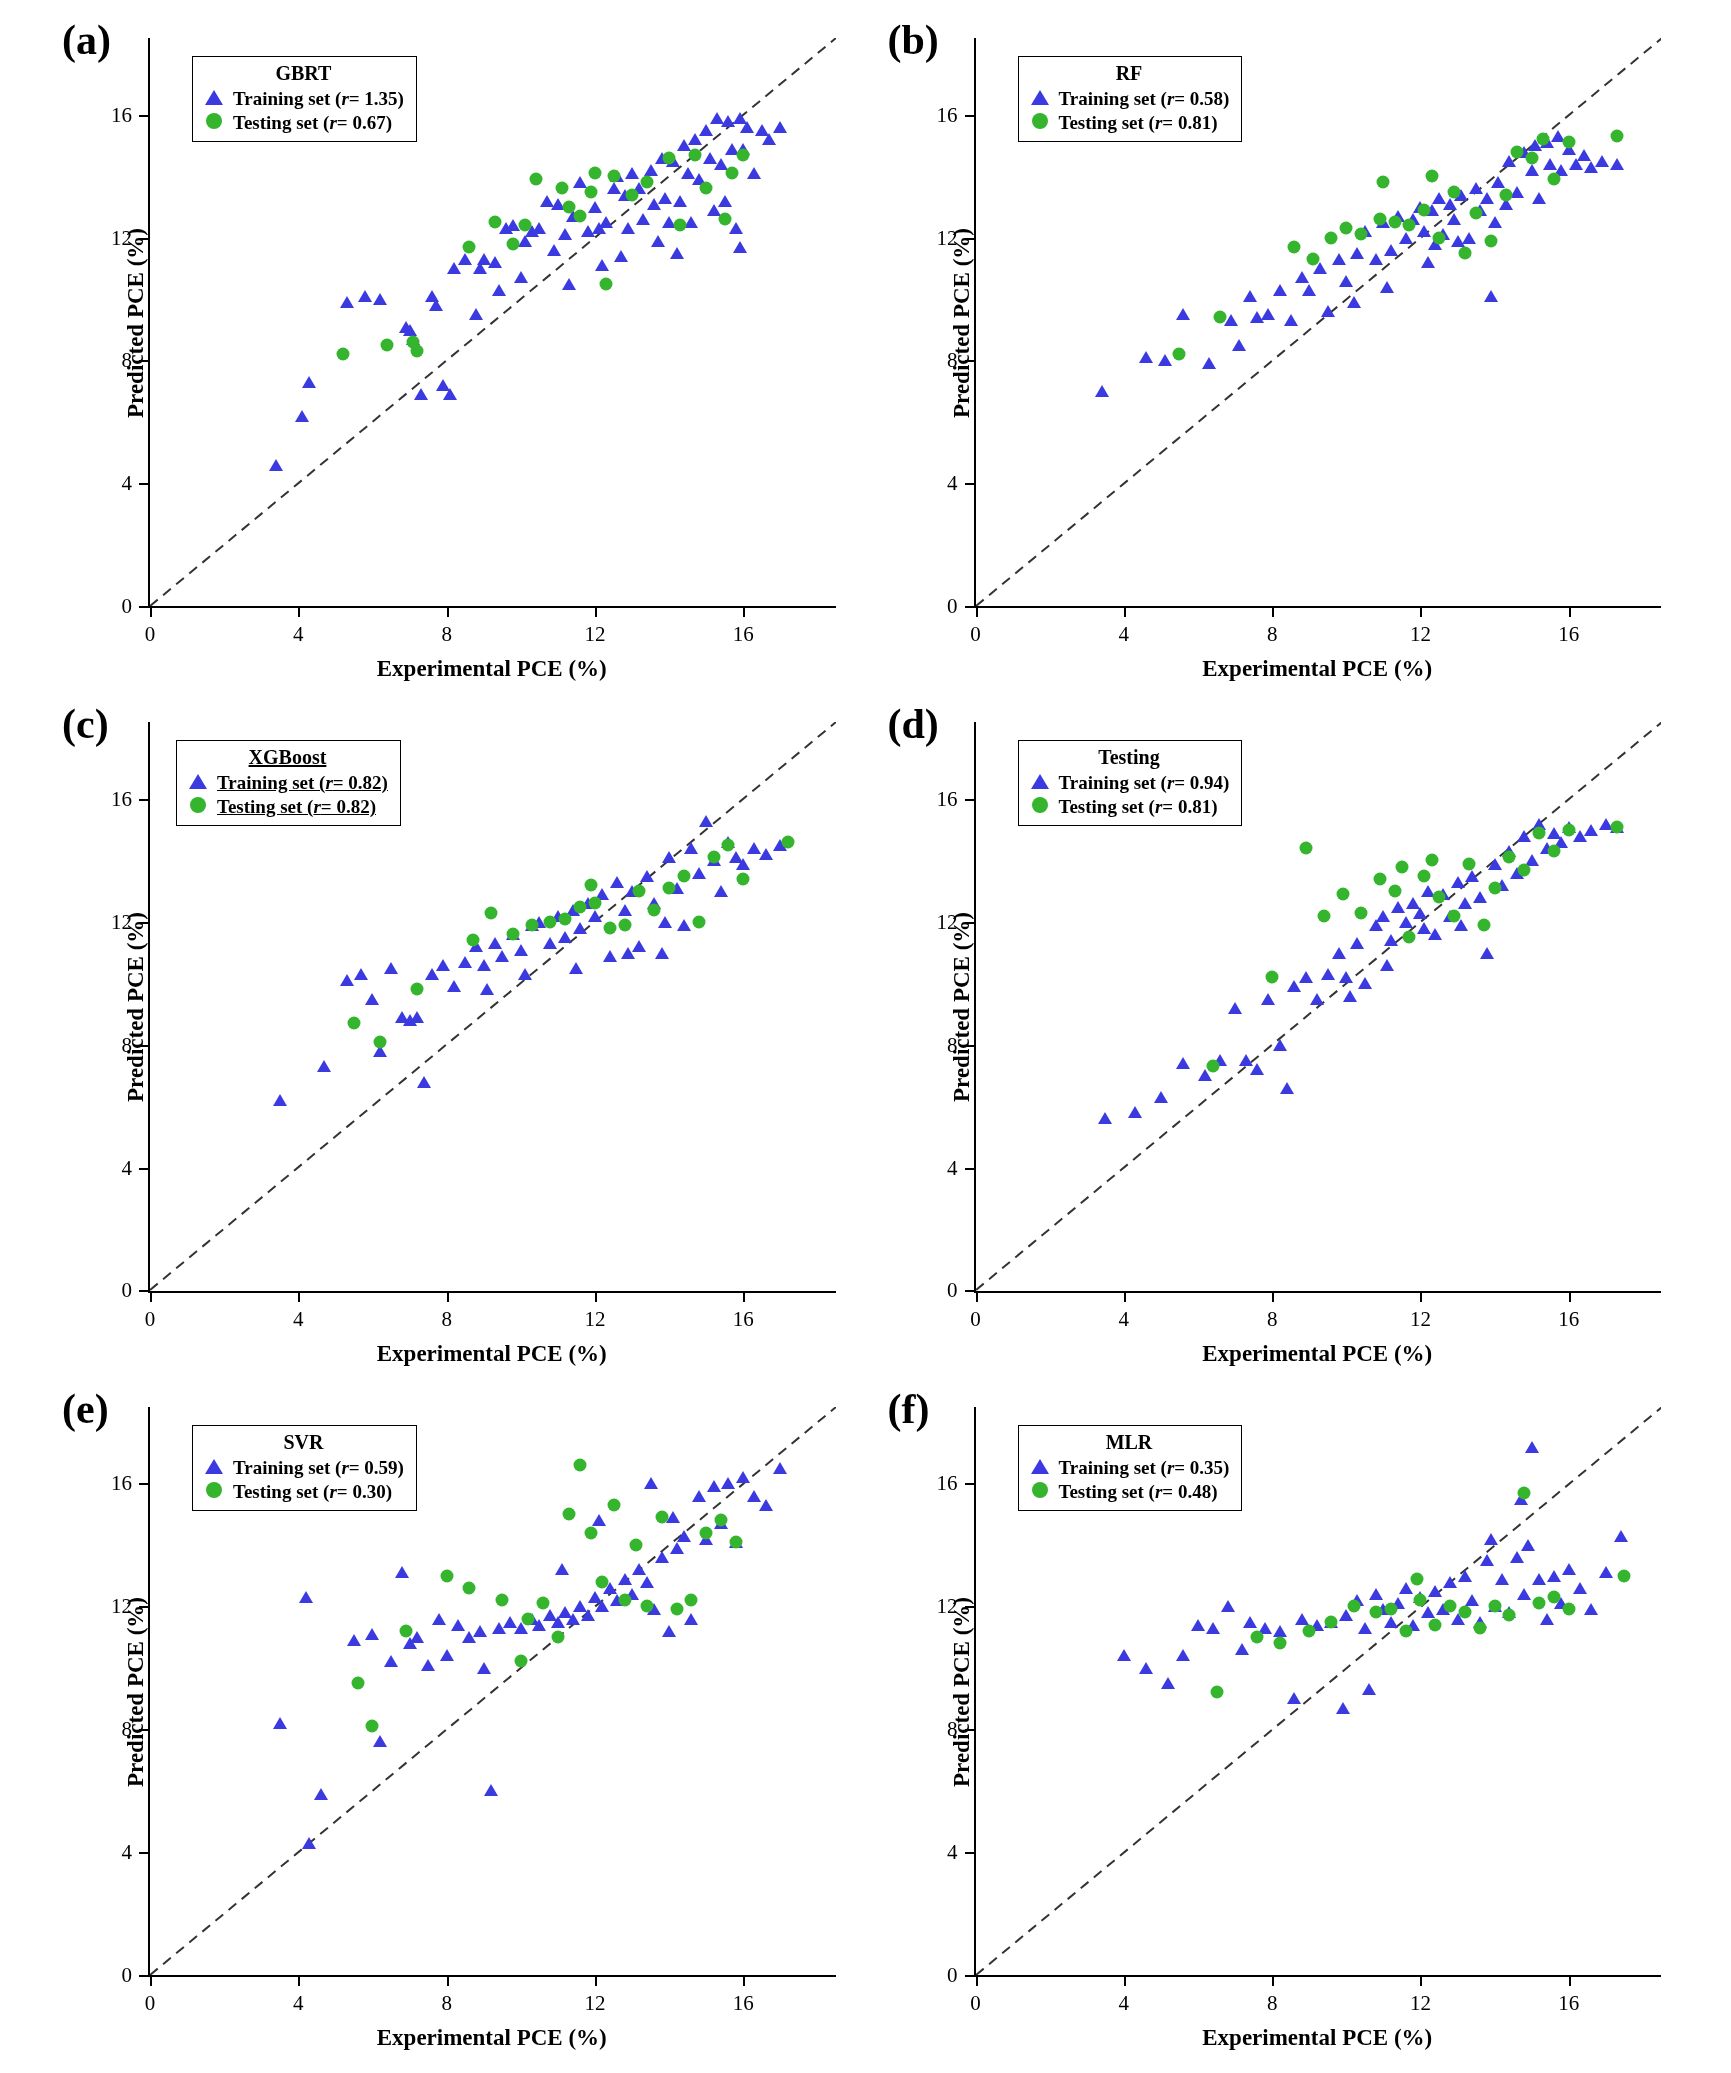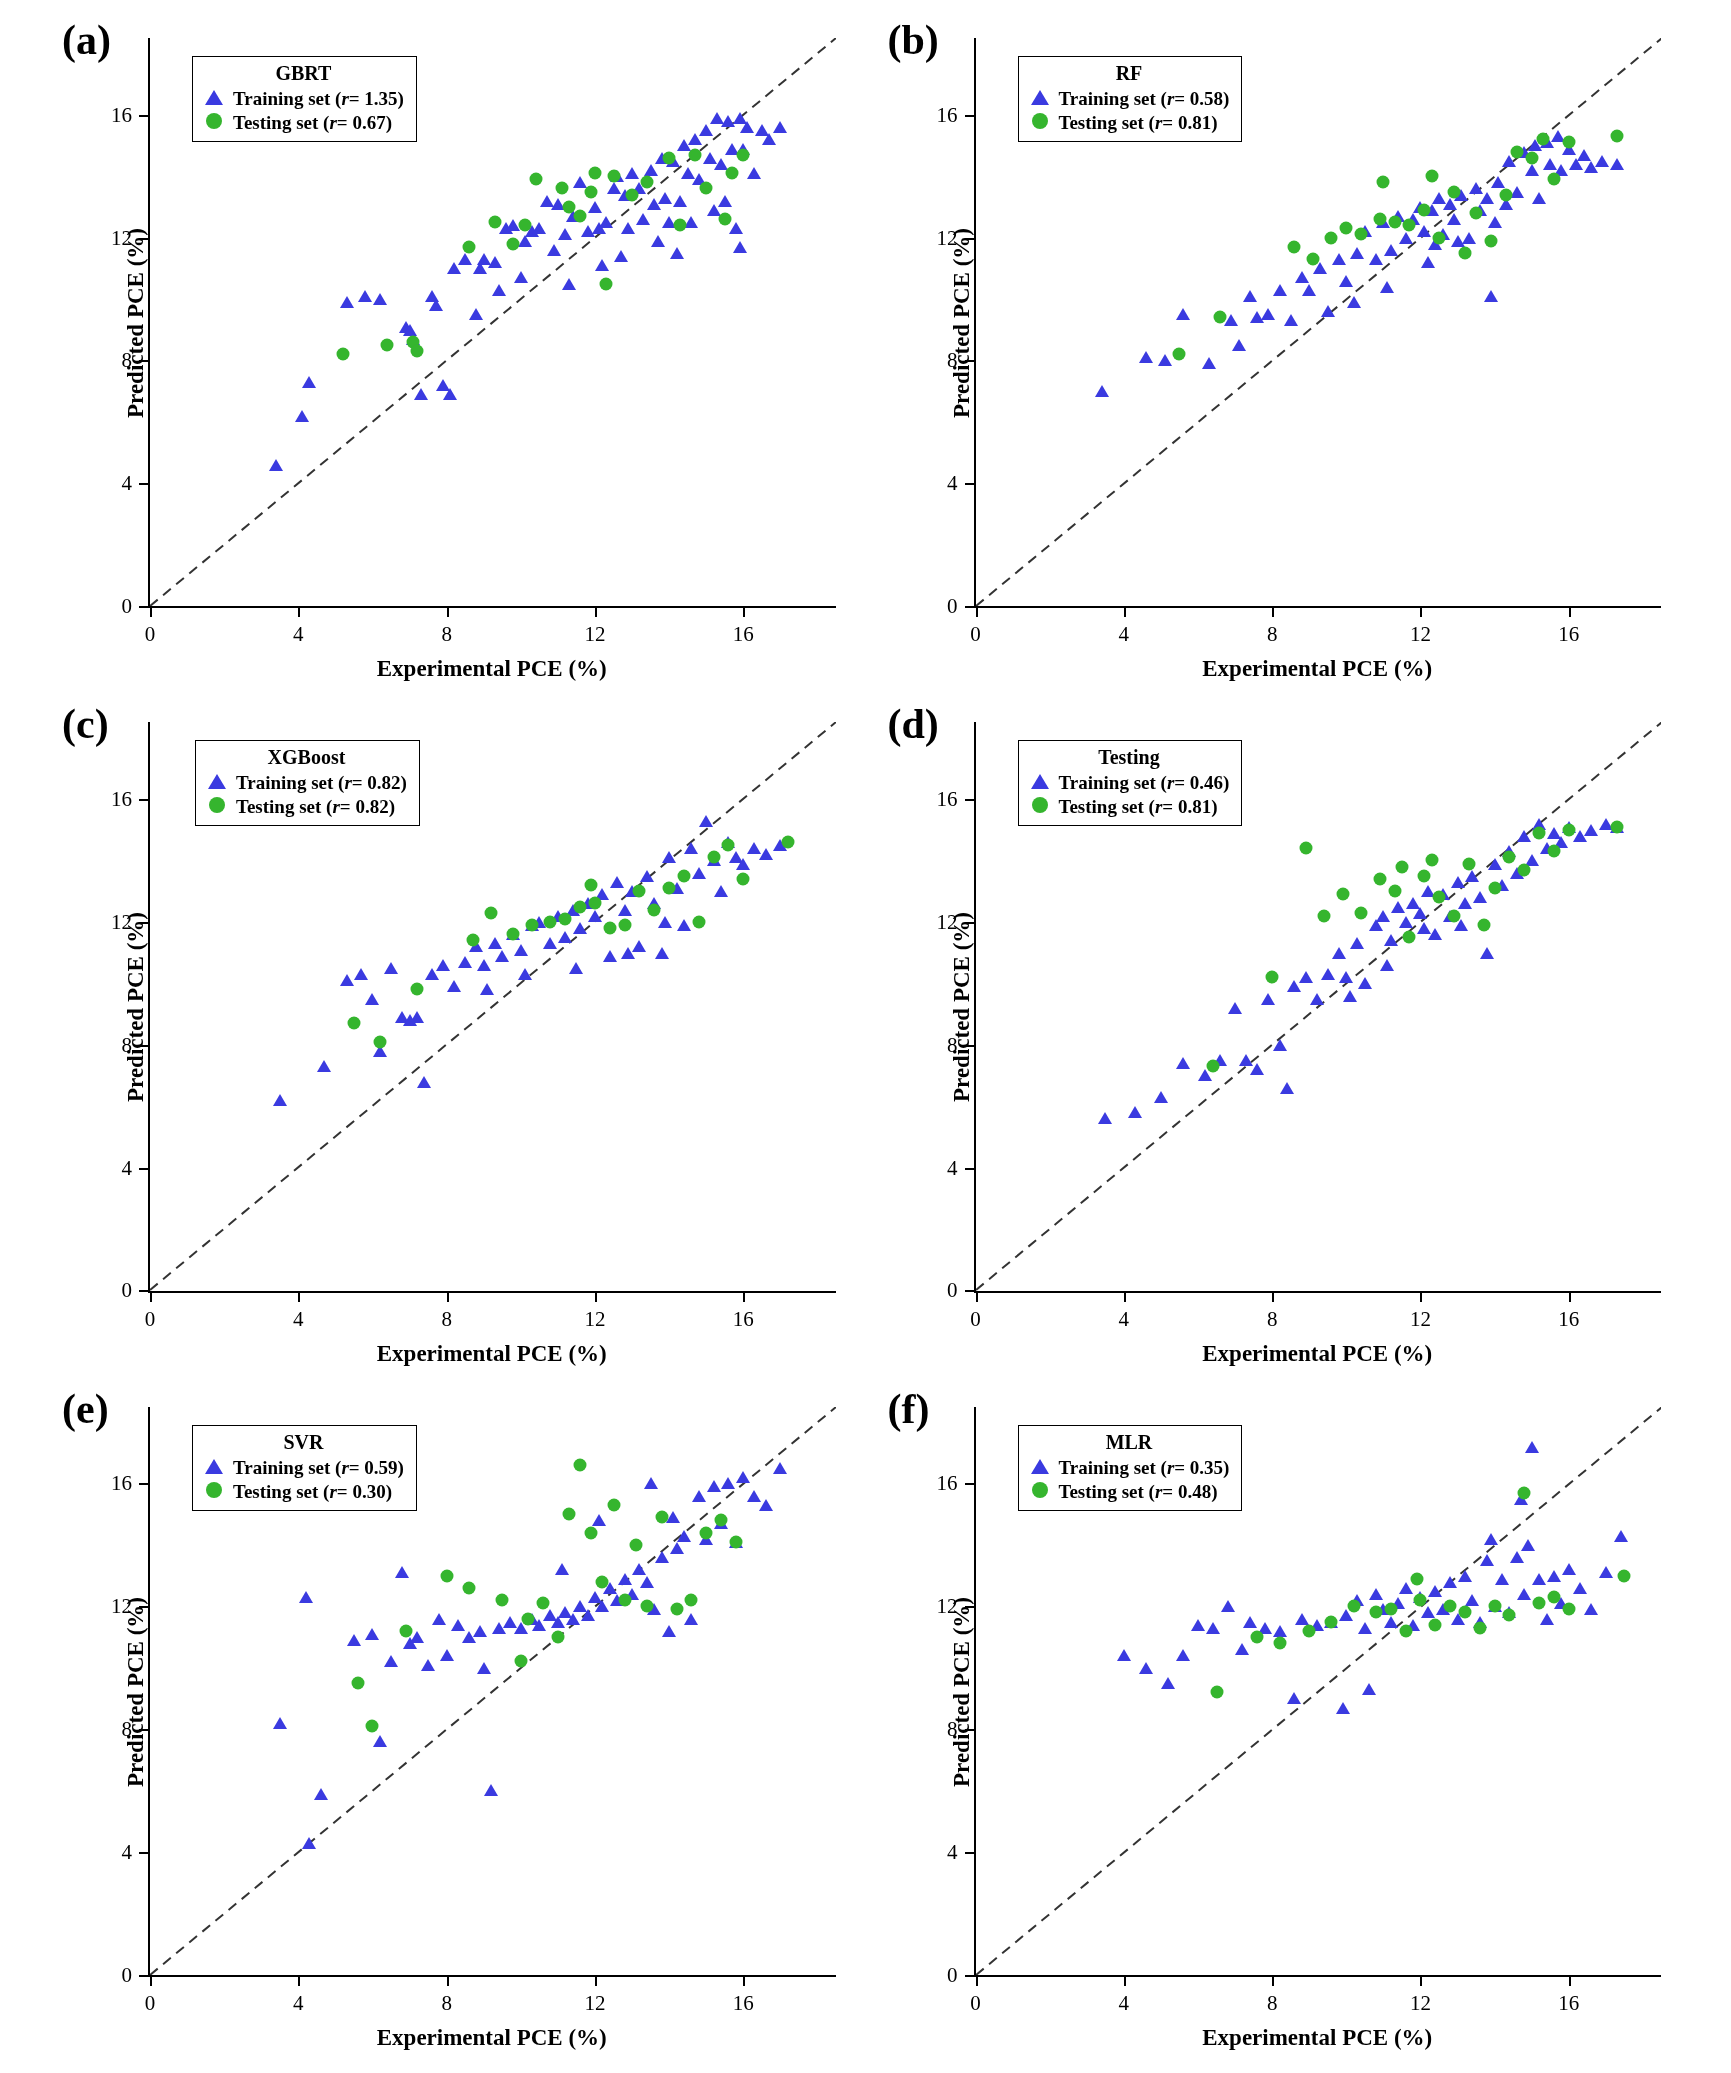--- a/index.html
+++ b/index.html
@@ -566,21 +566,21 @@
             <div class="xtick-label" style="left: 0px;">0</div>
             <div class="tick xtick" style="left: 148.324px;"></div>
             <div class="xtick-label" style="left: 148.324px;">4</div>
             <div class="tick xtick" style="left: 296.649px;"></div>
             <div class="xtick-label" style="left: 296.649px;">8</div>
             <div class="tick xtick" style="left: 444.973px;"></div>
             <div class="xtick-label" style="left: 444.973px;">12</div>
             <div class="tick xtick" style="left: 593.297px;"></div>
             <div class="xtick-label" style="left: 593.297px;">16</div>
           </div>
-        <div class="legend" style="left:47px; top:18px;">
+        <div class="legend" style="left:28px; top:18px;text-decoration:underline;">
           <div class="legend-title">XGBoost</div>
           <div class="legend-row">
             <span class="swatch"><span class="tri"></span></span>
             <span>Training set (</span>
               <span class="italic-r">r</span>
               <span> = 0.82)</span>
           </div>
           <div class="legend-row">
             <span class="swatch"><span class="circ"></span></span>
             <span>Testing set (</span>
@@ -700,21 +700,21 @@
             <div class="xtick-label" style="left: 444.973px;">12</div>
             <div class="tick xtick" style="left: 593.297px;"></div>
             <div class="xtick-label" style="left: 593.297px;">16</div>
           </div>
         <div class="legend" style="left:44px; top:18px;">
           <div class="legend-title">Testing</div>
           <div class="legend-row">
             <span class="swatch"><span class="tri"></span></span>
             <span>Training set (</span>
               <span class="italic-r">r</span>
-              <span> = 0.46)</span>
+              <span> = 0.94)</span>
           </div>
           <div class="legend-row">
             <span class="swatch"><span class="circ"></span></span>
             <span>Testing set (</span>
               <span class="italic-r">r</span>
               <span> = 0.81)</span>
           </div>
         </div>
       </div>
     </div>

